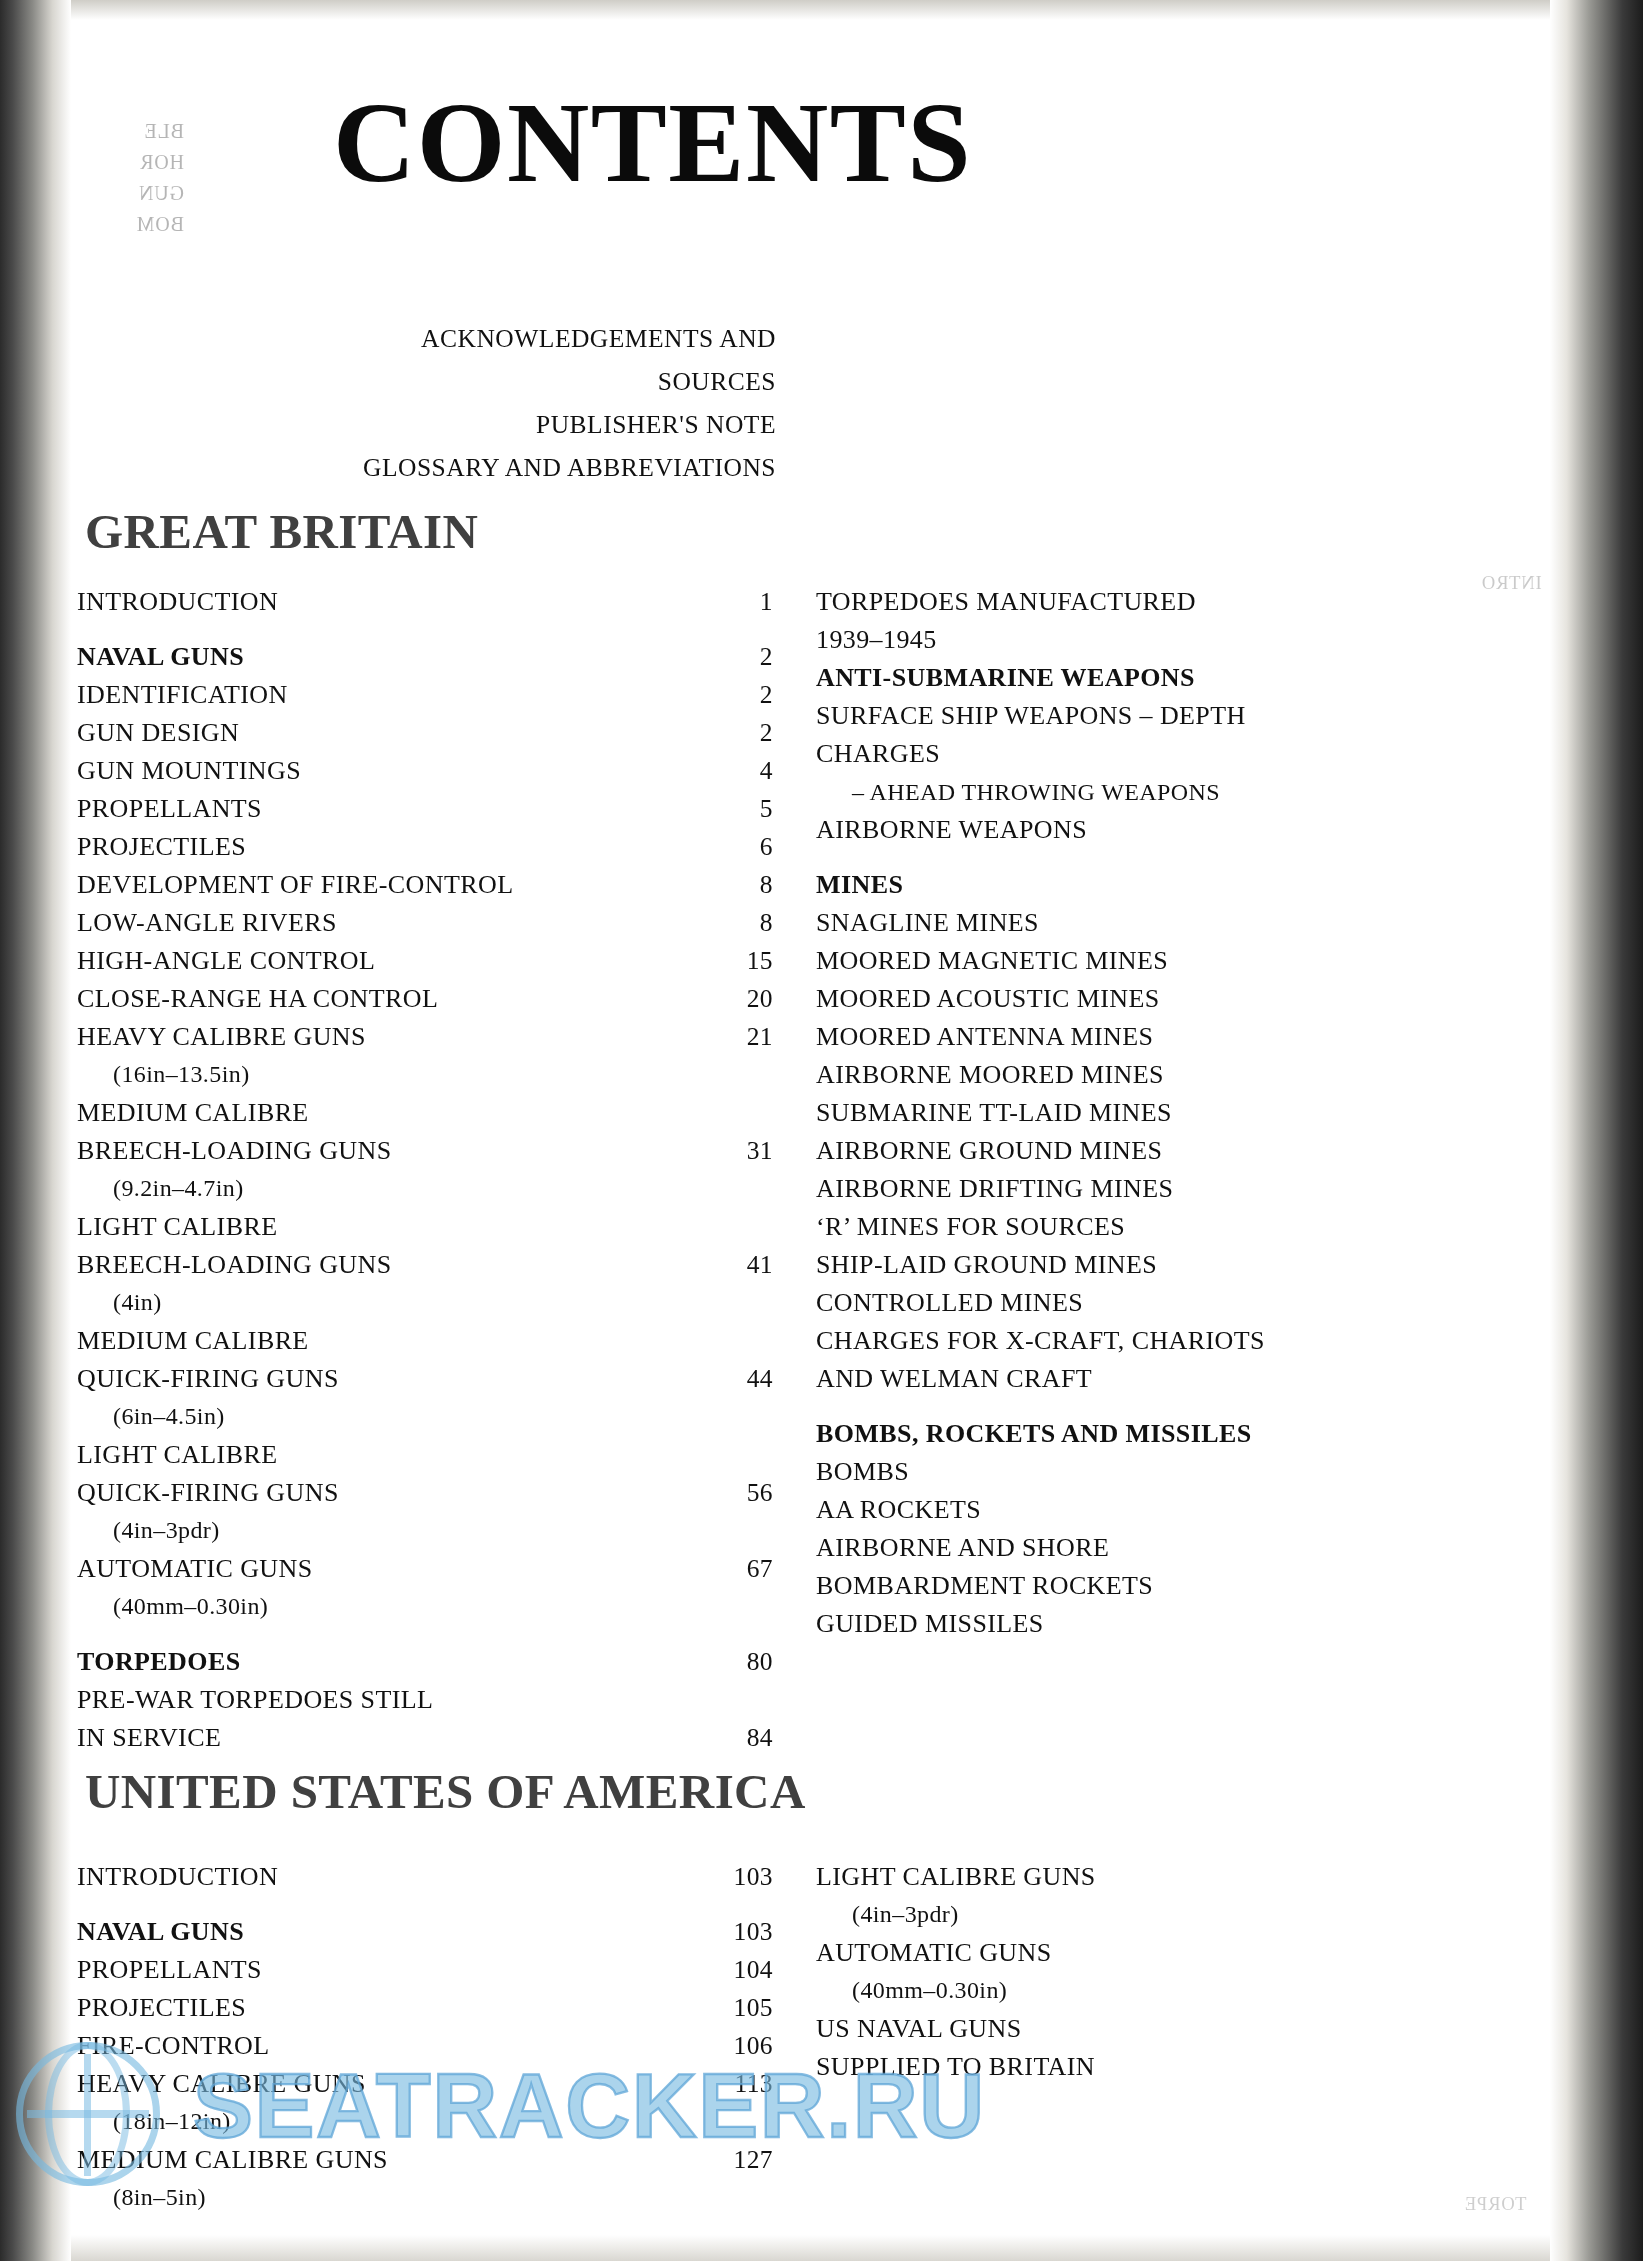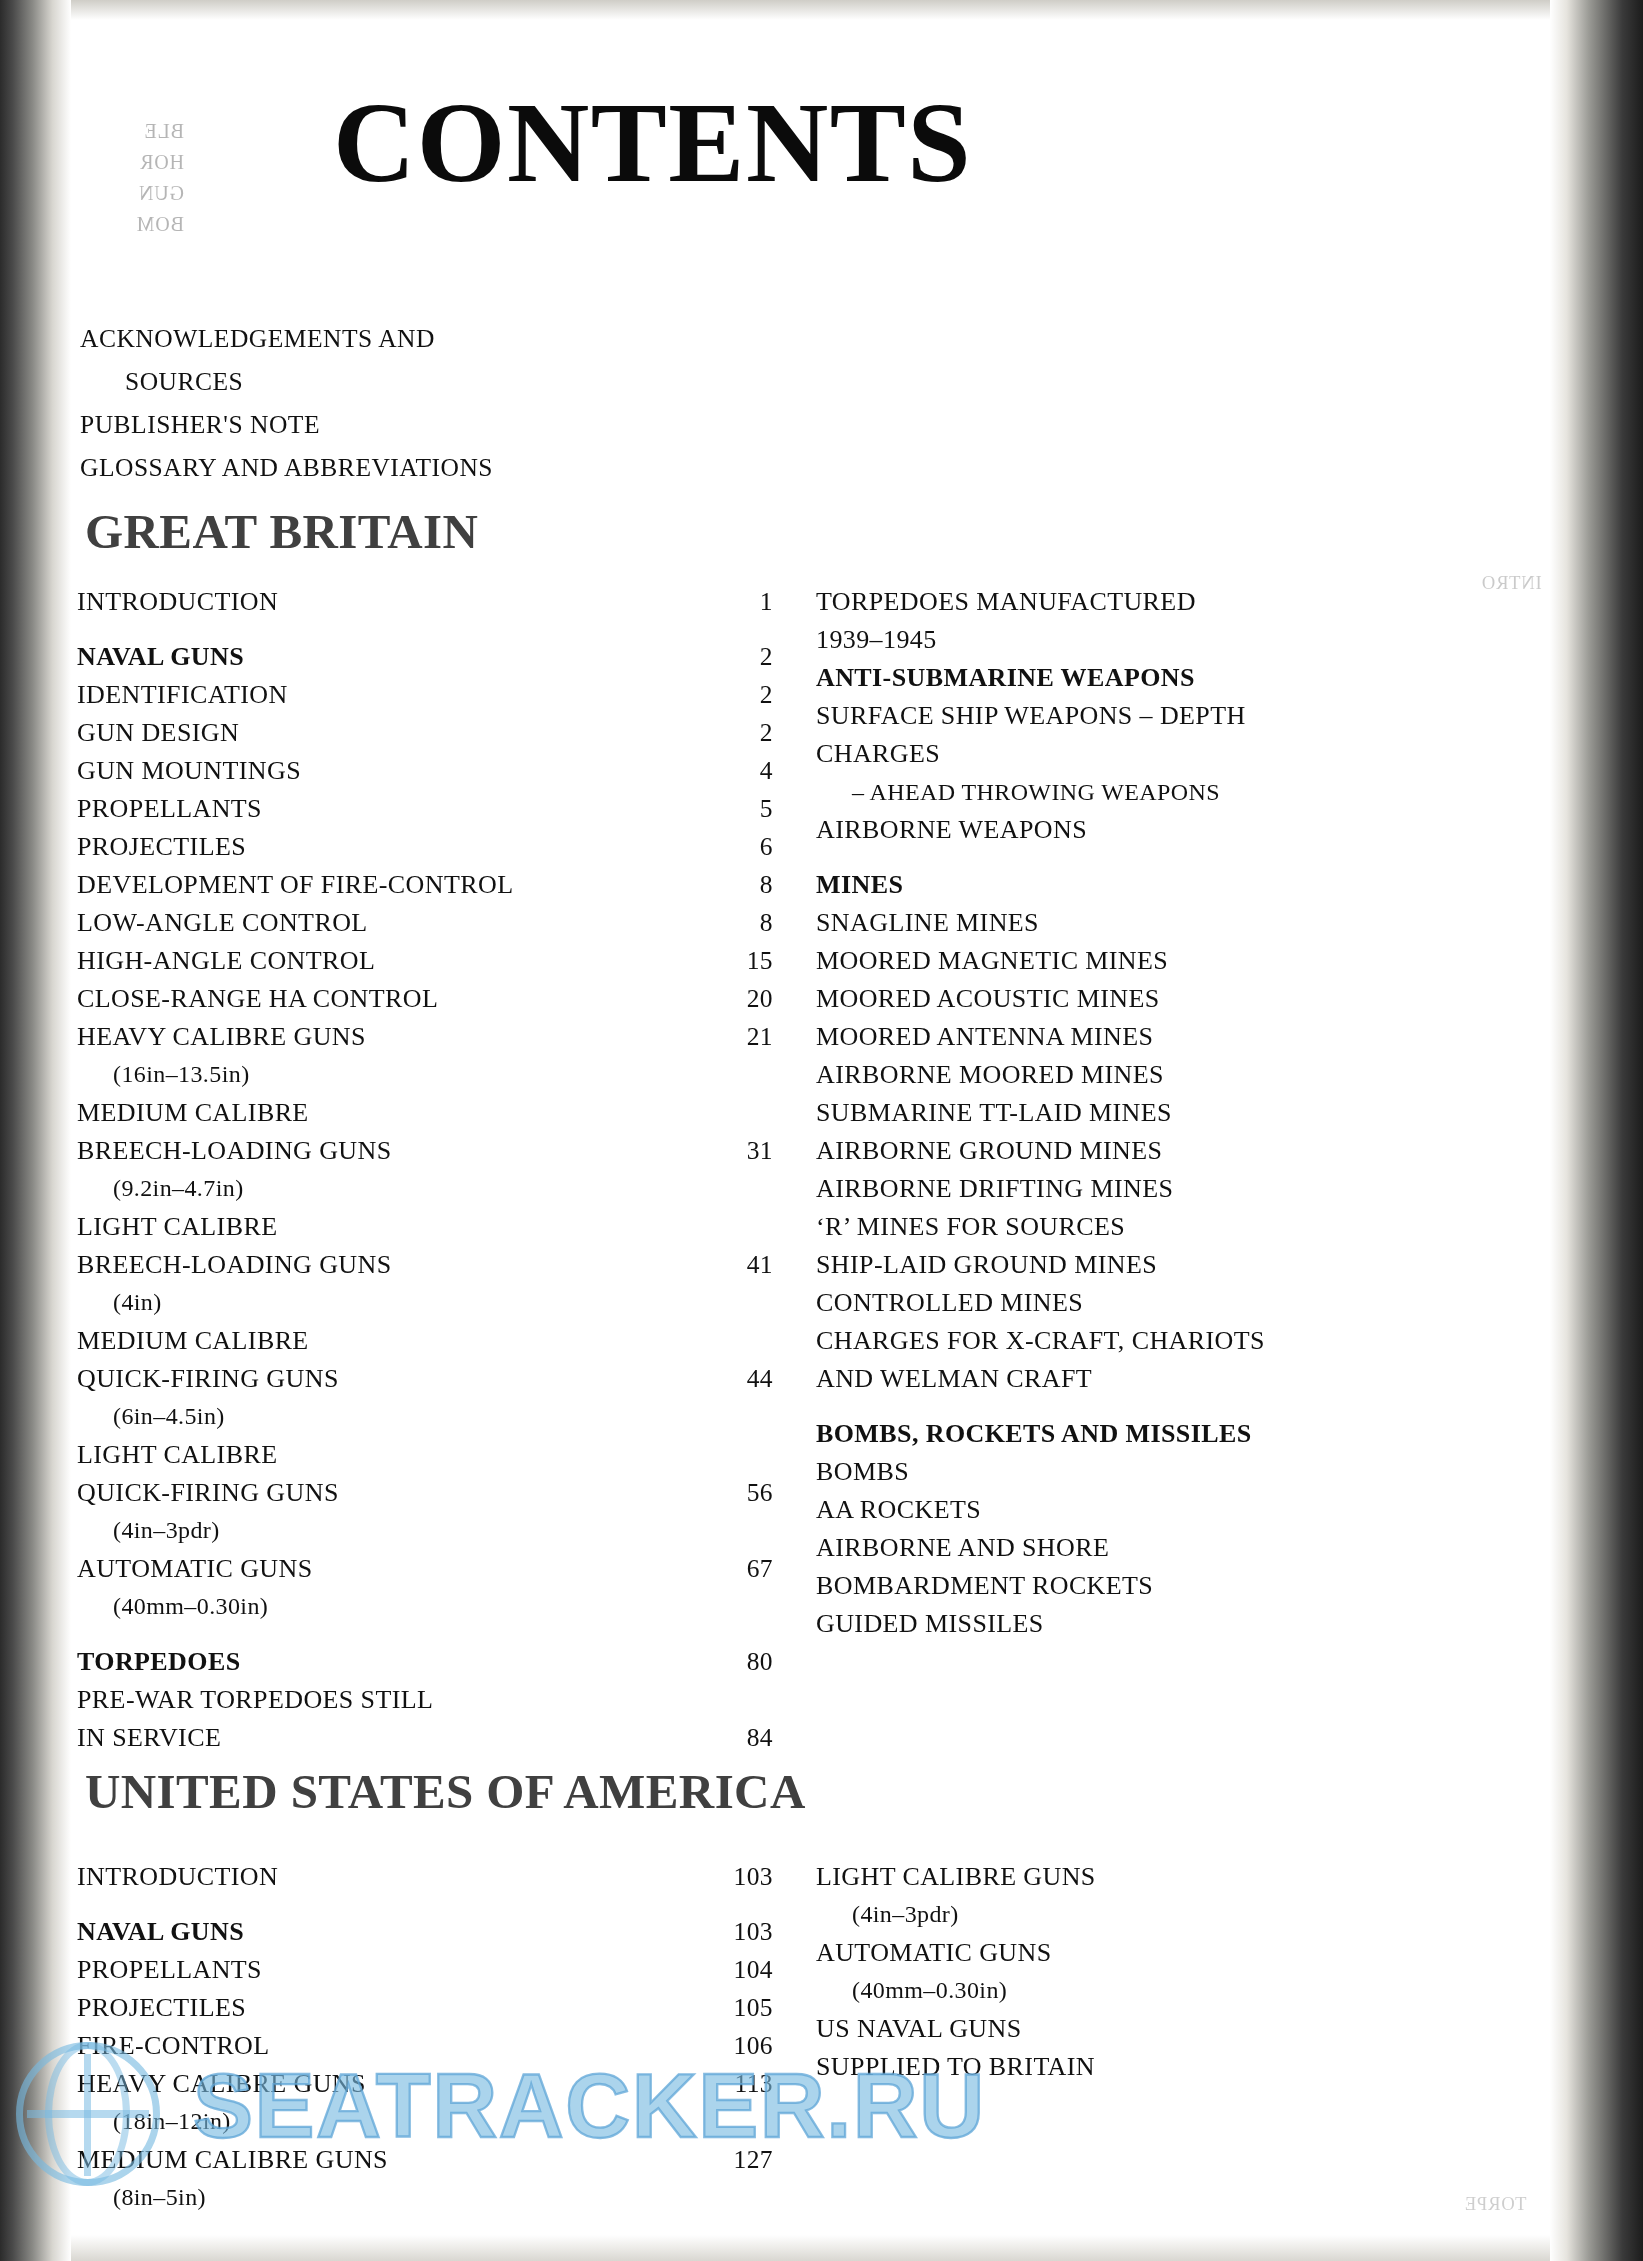--- a/index.html
+++ b/index.html
@@ -101,20 +101,21 @@
 
   .front-matter {
     position: absolute;
     left: 80px;
     top: 317px;
     width: 696px;
     font-size: 25.5px;
     line-height: 43px;
     color: #111;
     letter-spacing: 0.5px;
+    text-align: right;
   }
   .front-matter .ind { padding-left: 45px; }
 
   .section-heading {
     position: absolute;
     margin: 8px;
     font-size: 49px;
     font-weight: bold;
     letter-spacing: 0.4px;
     color: #404040;
@@ -253,21 +254,21 @@
         </div>
         <div class="row">
           <span class="label">PROJECTILES</span>
           <span class="page-no">6</span>
         </div>
         <div class="row">
           <span class="label">DEVELOPMENT OF FIRE-CONTROL</span>
           <span class="page-no">8</span>
         </div>
         <div class="row">
-          <span class="label">LOW-ANGLE CONTROL</span>
+          <span class="label">LOW-ANGLE RIVERS</span>
           <span class="page-no">8</span>
         </div>
         <div class="row">
           <span class="label">HIGH-ANGLE CONTROL</span>
           <span class="page-no">15</span>
         </div>
         <div class="row">
           <span class="label">CLOSE-RANGE HA CONTROL</span>
           <span class="page-no">20</span>
         </div>

